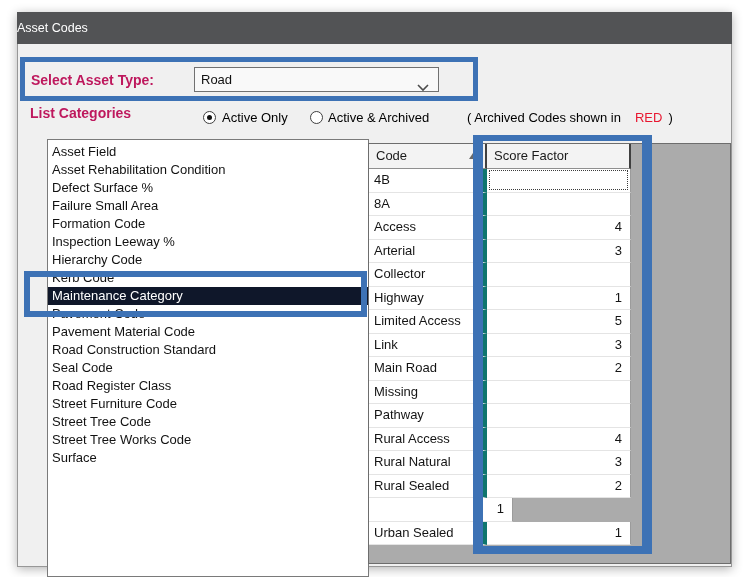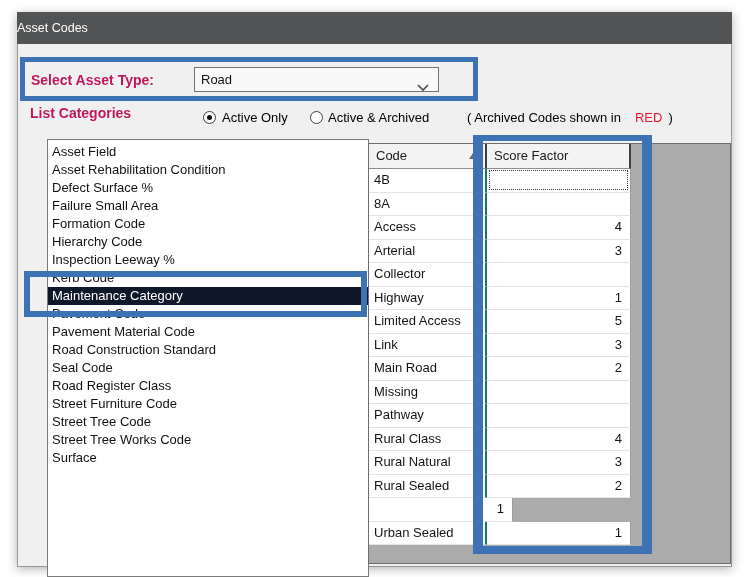--- a/index.html
+++ b/index.html
@@ -76,21 +76,21 @@
     position:absolute;right:8px;top:9px;width:0;height:0;
     border-left:4px solid transparent;border-right:4px solid transparent;
     border-bottom:6px solid #6a6a6a;
   }
   .grid-row{display:flex;height:23.5px;}
   .cell{
     background:#ffffff;box-sizing:border-box;font-size:13px;color:#141414;
     border-bottom:1px solid #e4e4e4;line-height:22px;white-space:nowrap;
     overflow:hidden;position:relative;cursor:default;
   }
-  .code-cell{width:118px;padding-left:5px;border-right:2px solid #0f766e;}
+  .code-cell{width:118px;padding-left:5px;border-right:4px solid #0f766e;}
   .score-cell{width:144px;text-align:right;padding-right:8px;border-right:1px solid #9b9b9b;}
   .focus-rect{
     position:absolute;left:2px;top:1px;right:2px;bottom:2px;
     border:1px dotted #3c3c3c;
   }
 
   
   .annot{
     border:6px solid #3d72b5;background:transparent;pointer-events:none;
     box-sizing:border-box;z-index:50;
@@ -132,22 +132,22 @@
   <span class="abs note" style="left:467px;top:110px;">
     <span>( Archived Codes shown in</span><span class="red">RED</span><span class="suffix">)</span>
   </span>
 
   <div class="abs listbox">
       <div class="list-item">Asset Field</div>
       <div class="list-item">Asset Rehabilitation Condition</div>
       <div class="list-item">Defect Surface %</div>
       <div class="list-item">Failure Small Area</div>
       <div class="list-item">Formation Code</div>
+      <div class="list-item">Inspection Leeway %</div>
       <div class="list-item">Hierarchy Code</div>
-      <div class="list-item">Inspection Leeway %</div>
       <div class="list-item">Kerb Code</div>
       <div class="list-item selected">Maintenance Category</div>
       <div class="list-item">Pavement Code</div>
       <div class="list-item">Pavement Material Code</div>
       <div class="list-item">Road Construction Standard</div>
       <div class="list-item">Seal Code</div>
       <div class="list-item">Road Register Class</div>
       <div class="list-item">Street Furniture Code</div>
       <div class="list-item">Street Tree Code</div>
       <div class="list-item">Street Tree Works Code</div>
@@ -205,21 +205,21 @@
         </div>
         <div class="grid-row">
           <div class="cell code-cell">Missing</div>
           <div class="cell score-cell"></div>
         </div>
         <div class="grid-row">
           <div class="cell code-cell">Pathway</div>
           <div class="cell score-cell"></div>
         </div>
         <div class="grid-row">
-          <div class="cell code-cell">Rural Class</div>
+          <div class="cell code-cell">Rural Access</div>
           <div class="cell score-cell">4</div>
         </div>
         <div class="grid-row">
           <div class="cell code-cell">Rural Natural</div>
           <div class="cell score-cell">3</div>
         </div>
         <div class="grid-row">
           <div class="cell code-cell">Rural Sealed</div>
           <div class="cell score-cell">2</div>
         </div>

